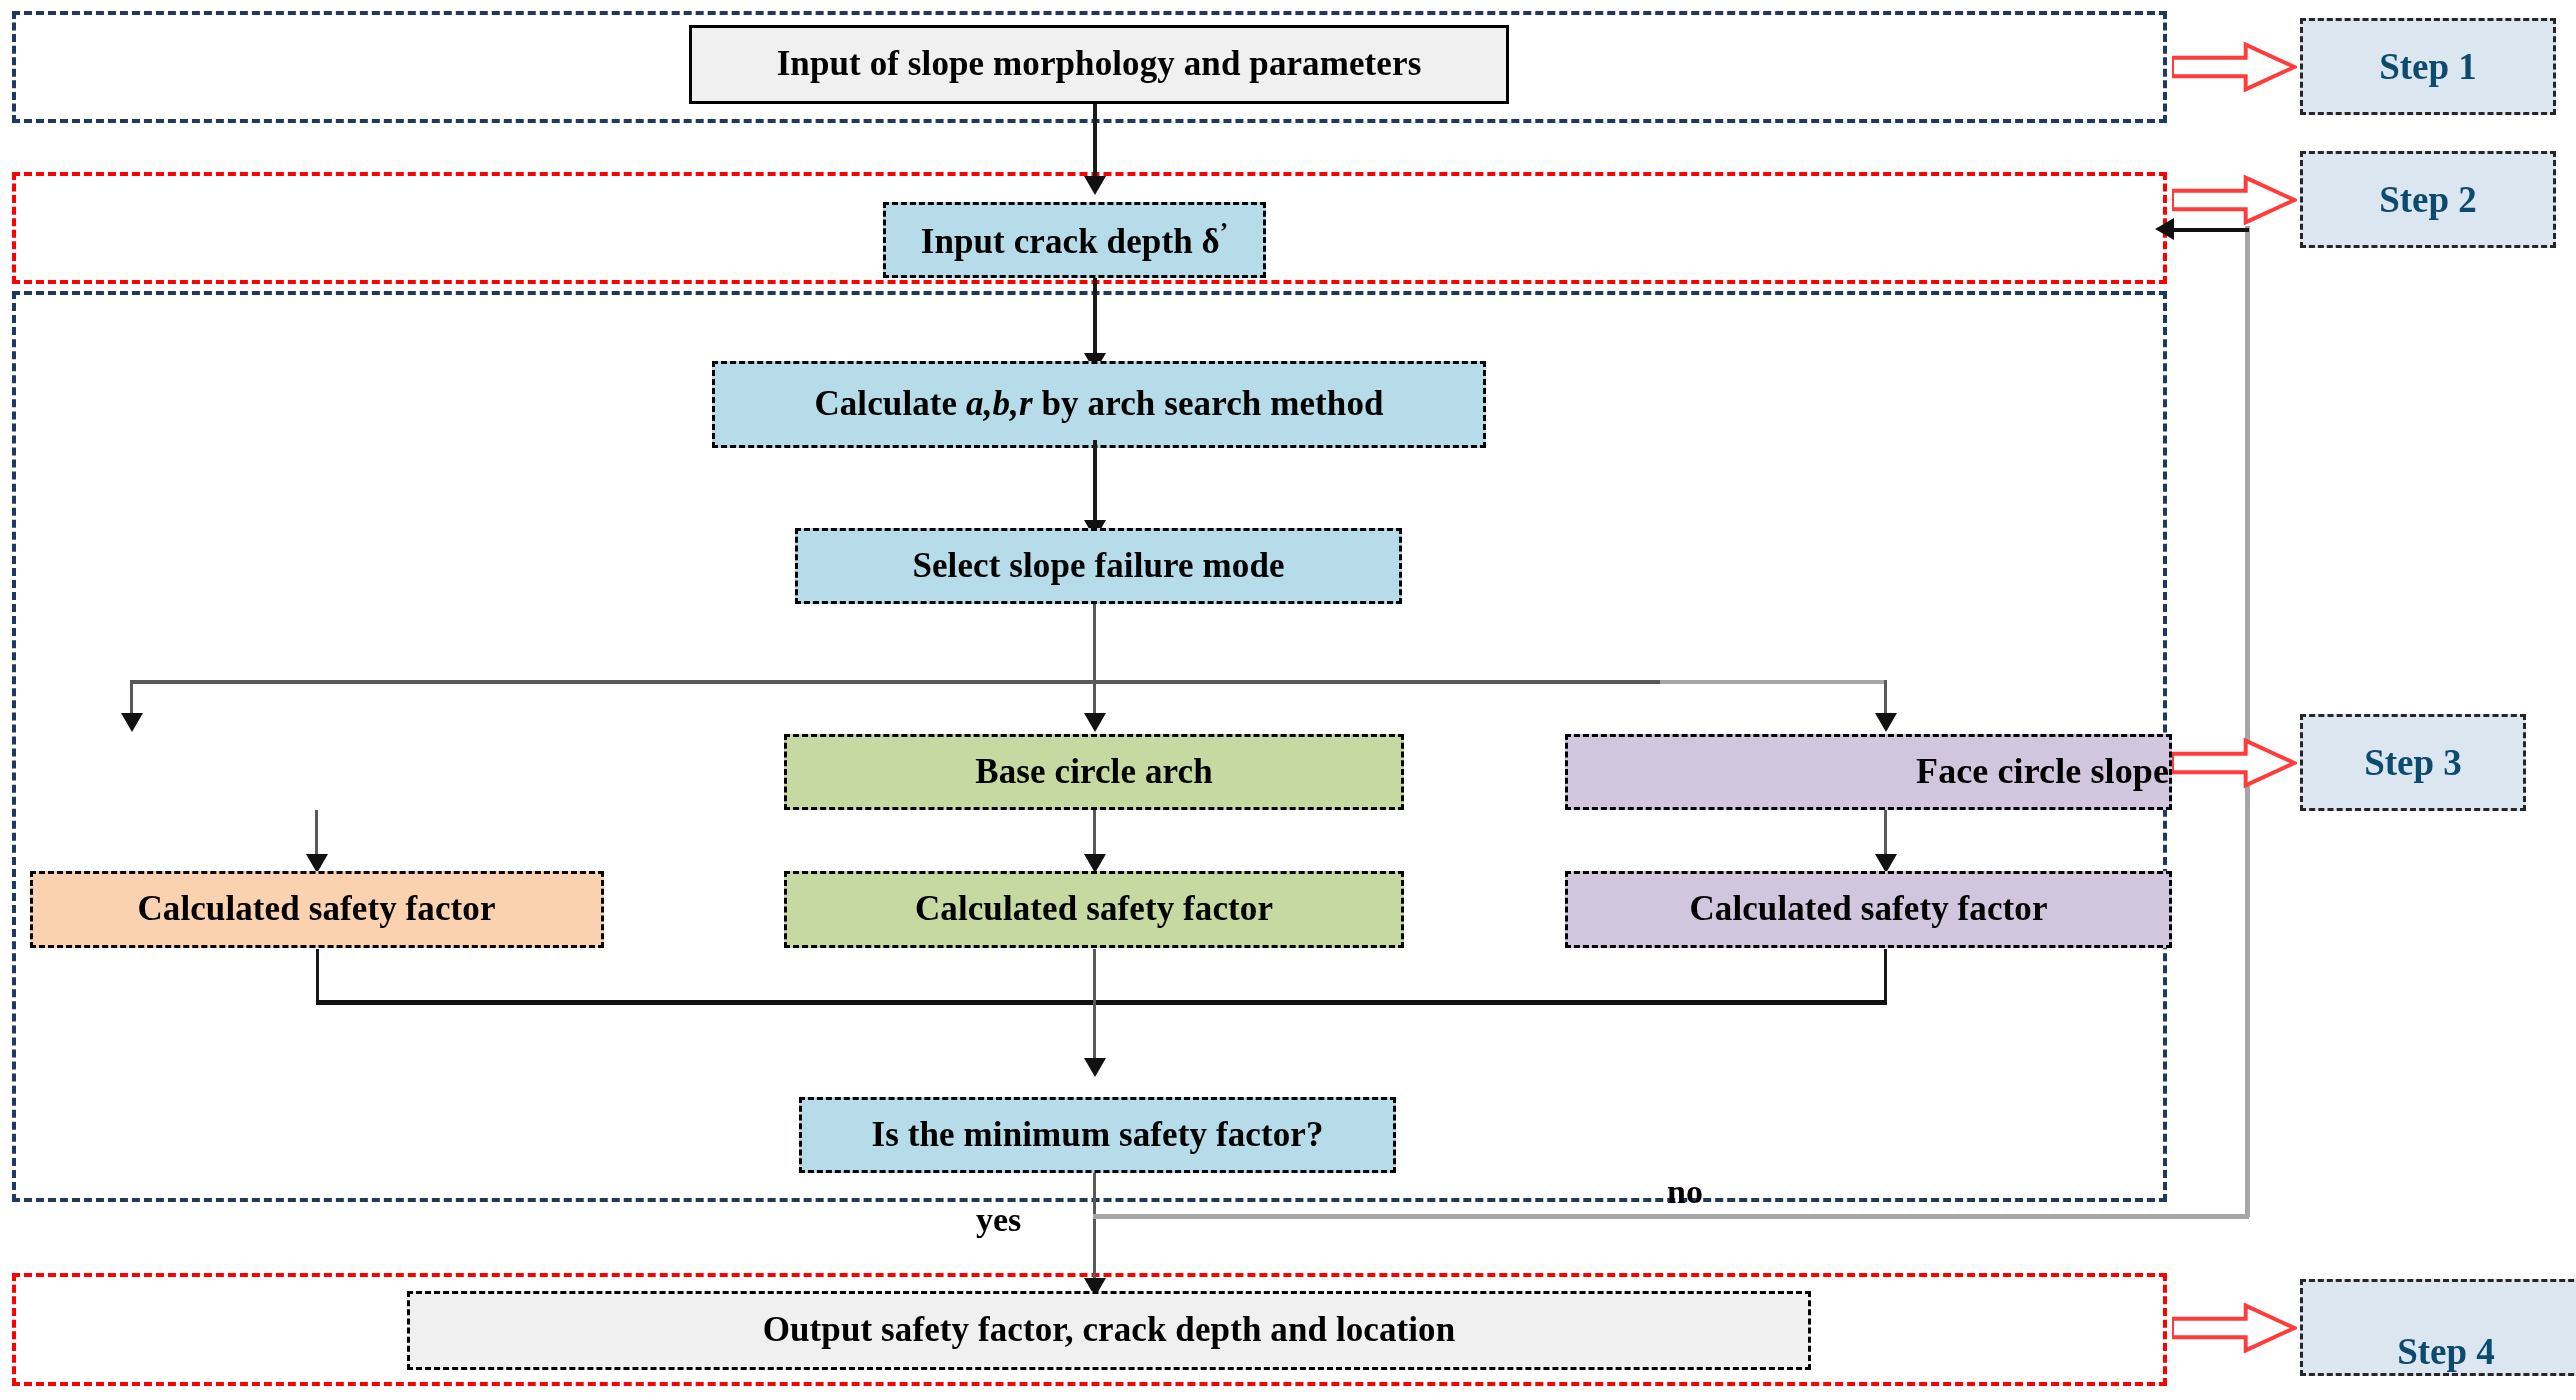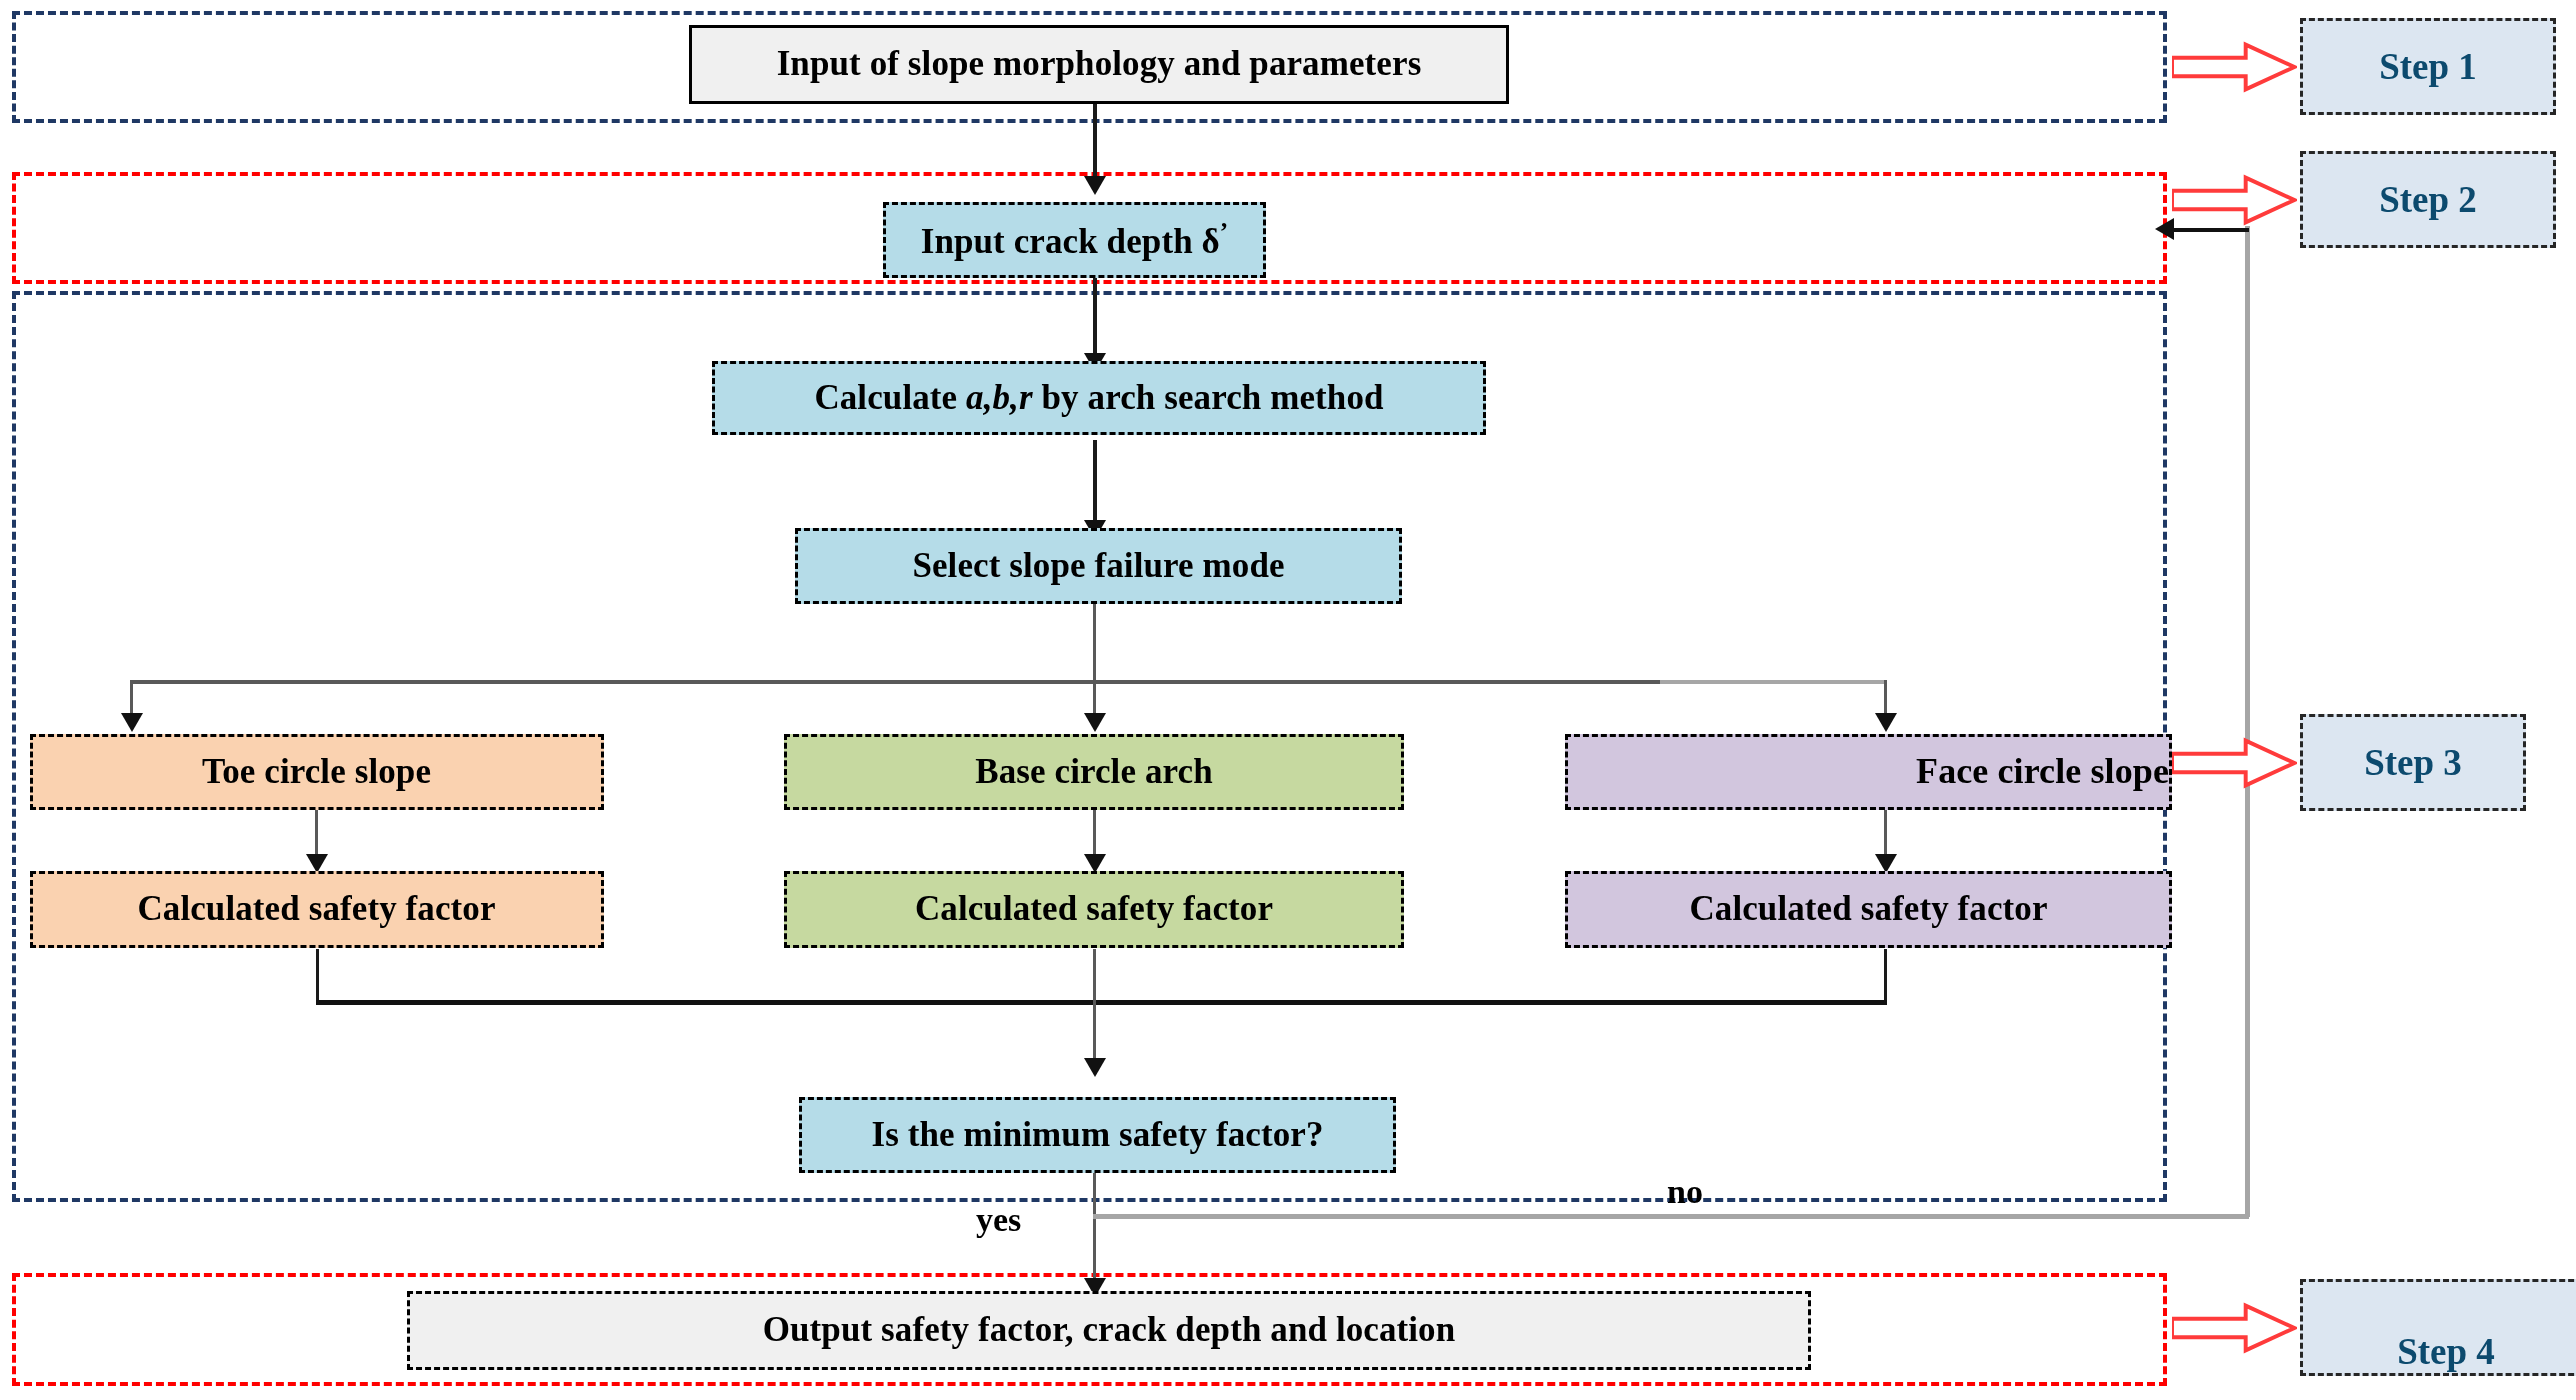--- a/index.html
+++ b/index.html
@@ -117,21 +117,21 @@
 
   <div class="node dash-black fill-blue" style="left:883px; top:202px; width:383px; height:76px; font-size:35px;">
     <span>
       <span>Input crack depth δ</span><span class="sup">’</span>
     </span>
   </div>
 
   <div class="vline dark" style="left:1093px; top:278px; width:3.9px; height:79px;"></div>
   <div class="arrowdown" style="left:1084px; top:353px;"></div>
 
-  <div class="node dash-black fill-blue" style="left:712px; top:361px; width:774px; height:74px; font-size:35px;">
+  <div class="node dash-black fill-blue" style="left:712px; top:361px; width:774px; height:87px; font-size:35px;">
     <span>
       <span>Calculate </span><span class="ital">a,b,r</span><span> by arch search method</span>
     </span>
   </div>
 
   <div class="vline dark" style="left:1093px; top:440px; width:3.9px; height:85px;"></div>
   <div class="arrowdown" style="left:1084px; top:520px;"></div>
 
   <div class="node dash-black fill-blue" style="left:795px; top:528px; width:607px; height:76px; font-size:35px;">
     <span>Select slope failure mode</span>
@@ -144,23 +144,20 @@
 
   <div class="vline" style="left:130px; top:680px; width:3.3px; height:41px;"></div>
   <div class="arrowdown" style="left:121px; top:713px;"></div>
 
   <div class="vline" style="left:1093px; top:680px; width:3.3px; height:41px;"></div>
   <div class="arrowdown" style="left:1084px; top:713px;"></div>
 
   <div class="vline" style="left:1884px; top:680px; width:3.3px; height:41px;"></div>
   <div class="arrowdown" style="left:1875px; top:713px;"></div>
 
-  <div class="node dash-black fill-peach" style="left:29.5px; top:734px; width:574px; height:76px; font-size:35px;">
-    <span>Toe circle slope</span>
-  </div>
 
   <div class="node dash-black fill-green" style="left:784px; top:734px; width:620px; height:76px; font-size:35px;">
     <span>Base circle arch</span>
   </div>
 
   <div class="node dash-black fill-purple" style="left:1565px; top:734px; width:607px; height:76px; font-size:36px;justify-content:flex-end;">
     <span>Face circle slope</span>
   </div>
 
   <div class="vline" style="left:315px; top:810px; width:3.3px; height:52px;"></div>

